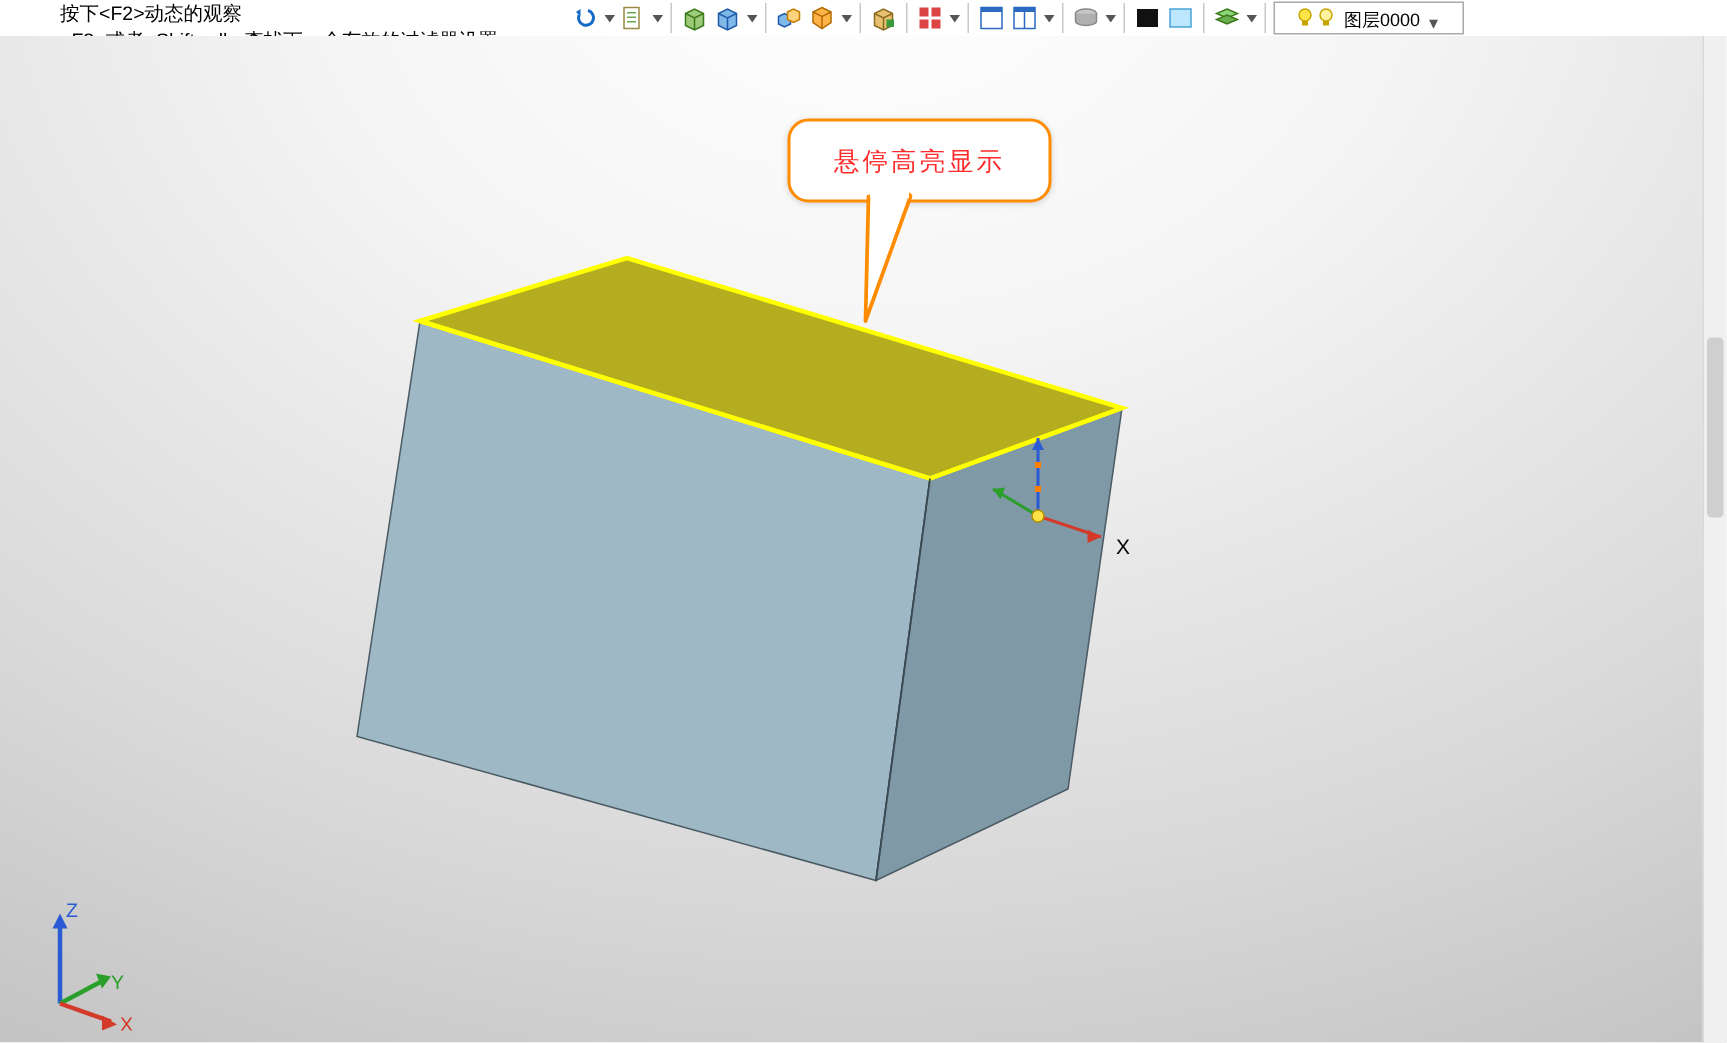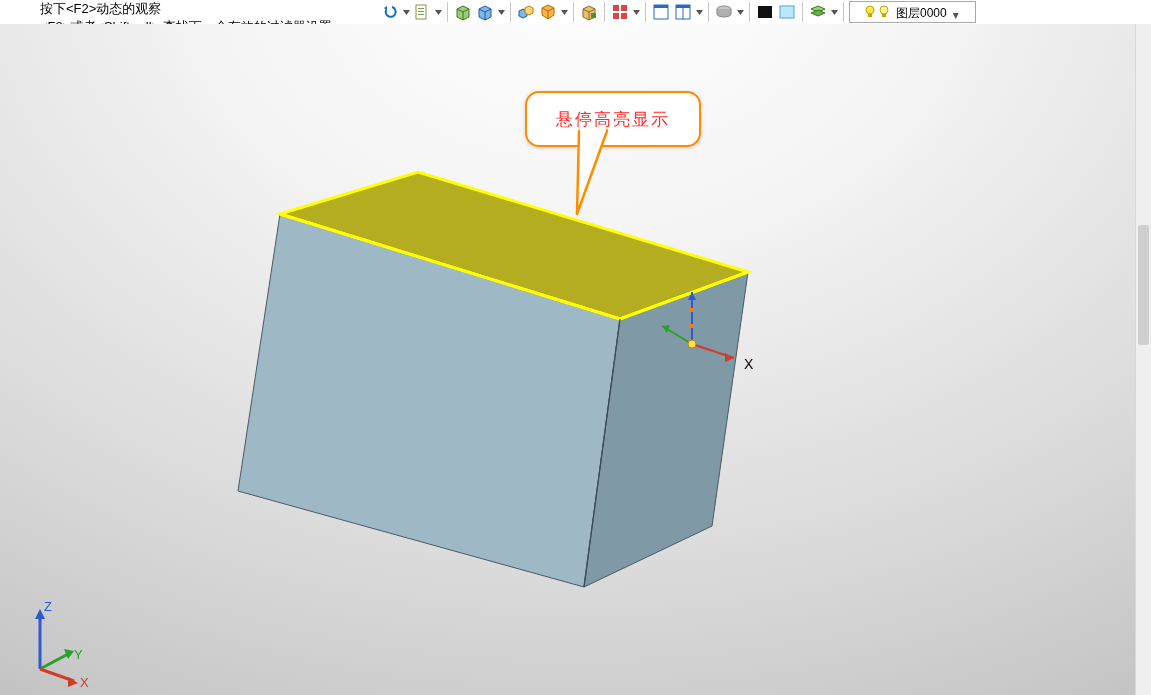--- a/index.html
+++ b/index.html
@@ -16,21 +16,21 @@
   .drop svg{display:block;}
   .layer-select{height:20px;border:1px solid #aaa;background:#fff;display:flex;align-items:flex-end;padding:0 14px;cursor:pointer;font-size:12px;}
   .layer-select .bulb{margin-right:2px;}
   .layer-select .txt{padding:0 4px;}
   .layer-select .dd{width:10px;text-align:center;color:#555;}
   
   .viewport{position:absolute;left:0;top:24px;right:0;bottom:0;background: radial-gradient(ellipse 1200px 900px at 50% -10%, #ffffff 0%, #f5f5f5 30%, #d9d9d9 70%, #bfbfbf 100%);}
   .viewport svg.scene{position:absolute;left:0;top:0;}
   
   .callout{position:absolute;left:525px;top:55px;width:172px;height:70px;}
-  .callout .bubble{position:absolute;left:0;top:12px;width:172px;height:52px;border:2.5px solid #ff8c00;border-radius:14px;background:#fff;display:flex;align-items:center;justify-content:center;box-shadow:0 1px 4px rgba(0,0,0,0.15);}
+  .callout .bubble{position:absolute;left:0;top:0;width:172px;height:52px;border:2.5px solid #ff8c00;border-radius:14px;background:#fff;display:flex;align-items:center;justify-content:center;box-shadow:0 1px 4px rgba(0,0,0,0.15);}
   .callout .bubble span{color:#ff2a2a;font-size:17px;letter-spacing:2px;}
   .callout svg.tail{position:absolute;left:48px;top:49px;}
   
   .triad{position:absolute;left:18px;bottom:8px;width:80px;height:90px;}
   .triad svg{display:block;}
   
   .vscroll{position:absolute;right:0;top:24px;bottom:0;width:15px;background:#f0f0f0;border-left:1px solid #d8d8d8;}
   .vscroll .thumb{position:absolute;left:2px;right:2px;top:30%;height:120px;background:#cfcfcf;border-radius:3px;}
   .axis-label{position:absolute;font-family:Arial,sans-serif;font-size:14px;color:#000;}
 </style>

